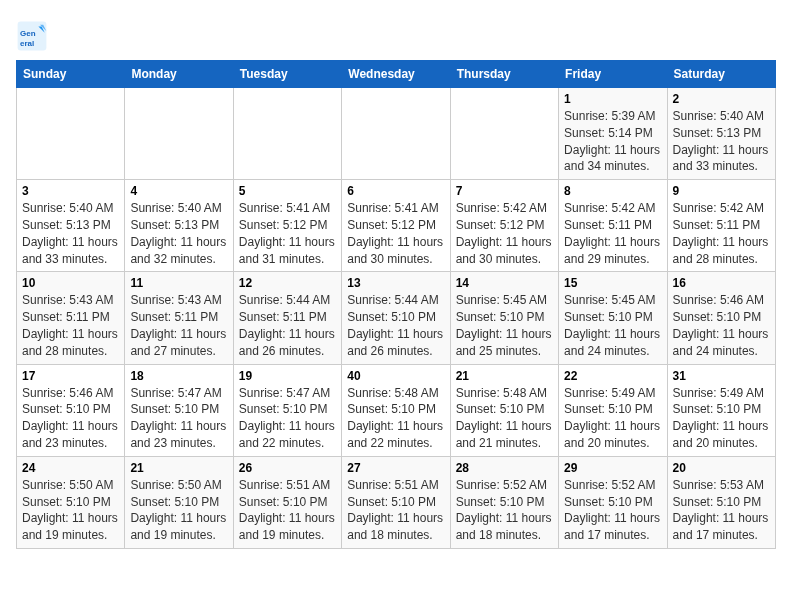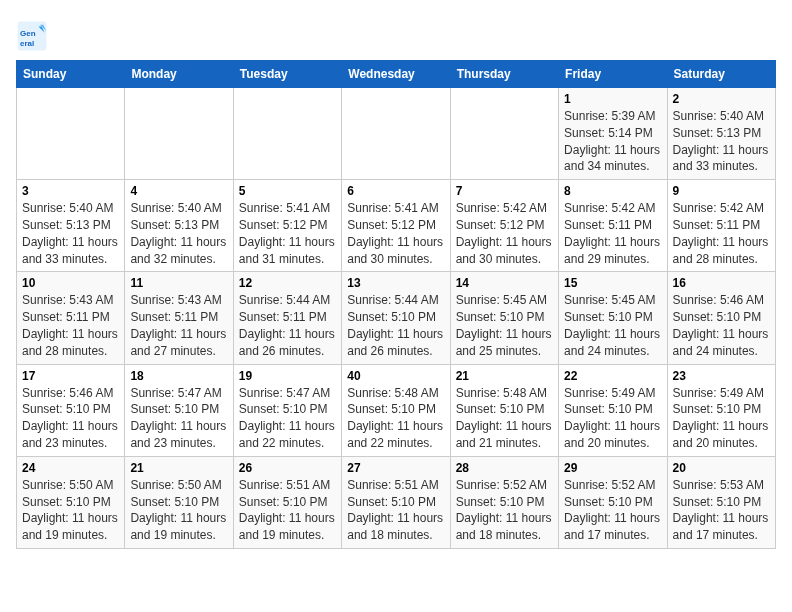--- a/index.html
+++ b/index.html
@@ -259,21 +259,21 @@
 Sunset: 5:10 PM
 Daylight: 11 hours and 21 minutes.</div>
         </td>
         <td>
           <span class="day-number">22</span>
           <div class="day-info" style="white-space: pre-line;">Sunrise: 5:49 AM
 Sunset: 5:10 PM
 Daylight: 11 hours and 20 minutes.</div>
         </td>
         <td>
-          <span class="day-number">23</span>
+          <span class="day-number">31</span>
           <div class="day-info" style="white-space: pre-line;">Sunrise: 5:49 AM
 Sunset: 5:10 PM
 Daylight: 11 hours and 20 minutes.</div>
         </td>
       </tr>
       <tr>
         <td>
           <span class="day-number">24</span>
           <div class="day-info" style="white-space: pre-line;">Sunrise: 5:50 AM
 Sunset: 5:10 PM

